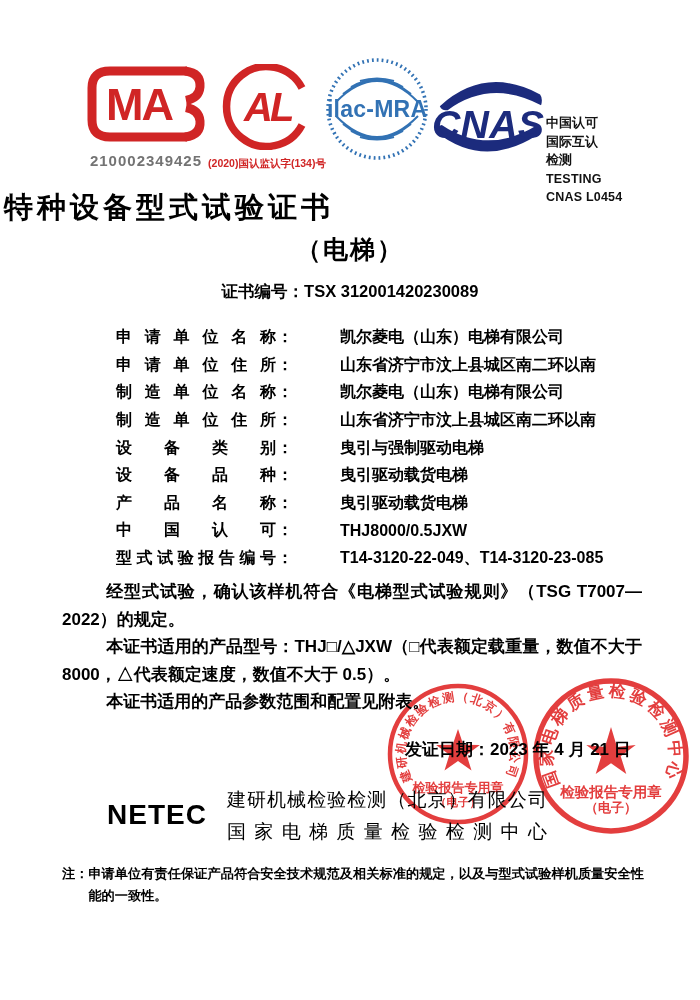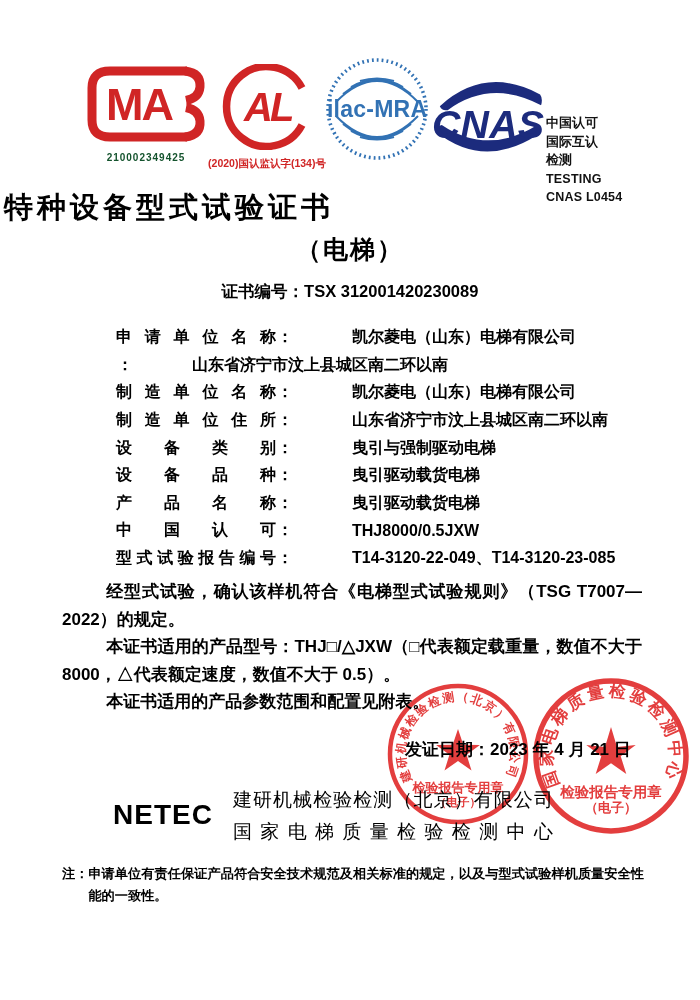--- a/index.html
+++ b/index.html
@@ -3,21 +3,21 @@
 <meta charset="utf-8">
 <style>
   * { margin:0; padding:0; box-sizing:border-box; }
   html,body { background:#ffffff; }
   body { font-family:"Liberation Sans", sans-serif; color:#000; }
   .page { position:relative; width:700px; height:1000px; background:#fff; overflow:hidden; margin:0 auto; }
 
   
   .logo-block { position:absolute; text-align:center; }
   .cma-block { left:83px; top:62px; width:126px; }
-  .cma-code { color:#14532d; font-weight:bold; font-size:10px; letter-spacing:1px; margin-top:2px; }
+  .cma-code { color:#737373; font-weight:bold; font-size:15px; letter-spacing:1px; margin-top:2px; }
   .al-block { left:206px; top:64px; width:122px; }
   .al-code { color:#d02525; font-weight:bold; font-size:10.5px; margin-top:3px; white-space:nowrap; }
   .ilac-block { left:324px; top:56px; width:106px;text-align:center; }
   .cnas-block { left:430px; top:74px; width:116px; }
   .accred-block { position:absolute; left:546px; top:66px; width:110px; text-align:left;margin-top:48px; }
   .accred-line { font-size:13px; font-weight:600; line-height:18.5px; color:#111; }
   .accred-line.en { font-size:12.5px; font-weight:800; letter-spacing:0.2px; }
 
   
   .title { position:absolute; left:0; top:188px; width:100%; text-align:left;
@@ -25,29 +25,29 @@
   .subtitle { position:absolute; left:0; top:233px; width:100%; text-align:center;
               font-size:25px; font-weight:800; letter-spacing:2px; }
   .certno { position:absolute; left:0; top:281px; width:100%; text-align:center;
             font-size:16.5px; font-weight:700; }
 
   
   .fields { position:absolute; left:116px; top:324px; }
   .frow { display:flex; align-items:center; height:27.6px; font-size:16px; font-weight:700; }
   .flabel { display:inline-block; width:160px; text-align:justify; text-align-last:justify; }
   .fcolon { display:inline-block; width:18px; text-align:center; }
-  .fvalue { white-space:nowrap; margin-left:14px;padding-left:44px; }
+  .fvalue { white-space:nowrap; margin-left:2px;padding-left:44px; }
 
   
   .paras { position:absolute; left:62px; top:578px; width:580px; }
   .paras p { font-size:17px; font-weight:700; line-height:27.5px; text-indent:2.6em; text-align:justify; }
 
   
   .issue-date { position:absolute; left:405px; top:738px; font-size:17px; font-weight:700; white-space:nowrap; z-index:1; }
-  .signature { position:absolute; left:113px; top:783px; display:flex; align-items:center; gap:20px; z-index:1; }
+  .signature { position:absolute; left:107px; top:783px; display:flex; align-items:center; gap:20px; z-index:1; }
   .netec { font-size:28px; font-weight:800; letter-spacing:1px; }
   .company-col { width:320px; }
   .company-line { font-family:"DejaVu Serif", serif; font-size:19px; font-weight:500; line-height:32px;
                   text-align:justify; text-align-last:justify; white-space:nowrap; }
   .note { position:absolute; left:62px; top:863px; width:582px; display:flex;
           font-size:13.2px; font-weight:700; line-height:21.5px; }
   .note-label { white-space:nowrap; }
   .note-text { width:556px; text-align:justify; }
 
   
@@ -119,20 +119,21 @@
     <span>证书编号：</span><span>TSX 312001420230089</span>
   </div>
 
   <div class="fields">
     <div class="frow">
         <span class="flabel">申请单位名称</span>
         <span class="fcolon">：</span>
         <span class="fvalue">凯尔菱电（山东）电梯有限公司</span>
       </div>
     <div class="frow">
+        <span class="flabel">申请单位住所</span>
         <span class="fcolon">：</span>
         <span class="fvalue">山东省济宁市汶上县城区南二环以南</span>
       </div>
     <div class="frow">
         <span class="flabel">制造单位名称</span>
         <span class="fcolon">：</span>
         <span class="fvalue">凯尔菱电（山东）电梯有限公司</span>
       </div>
     <div class="frow">
         <span class="flabel">制造单位住所</span>

